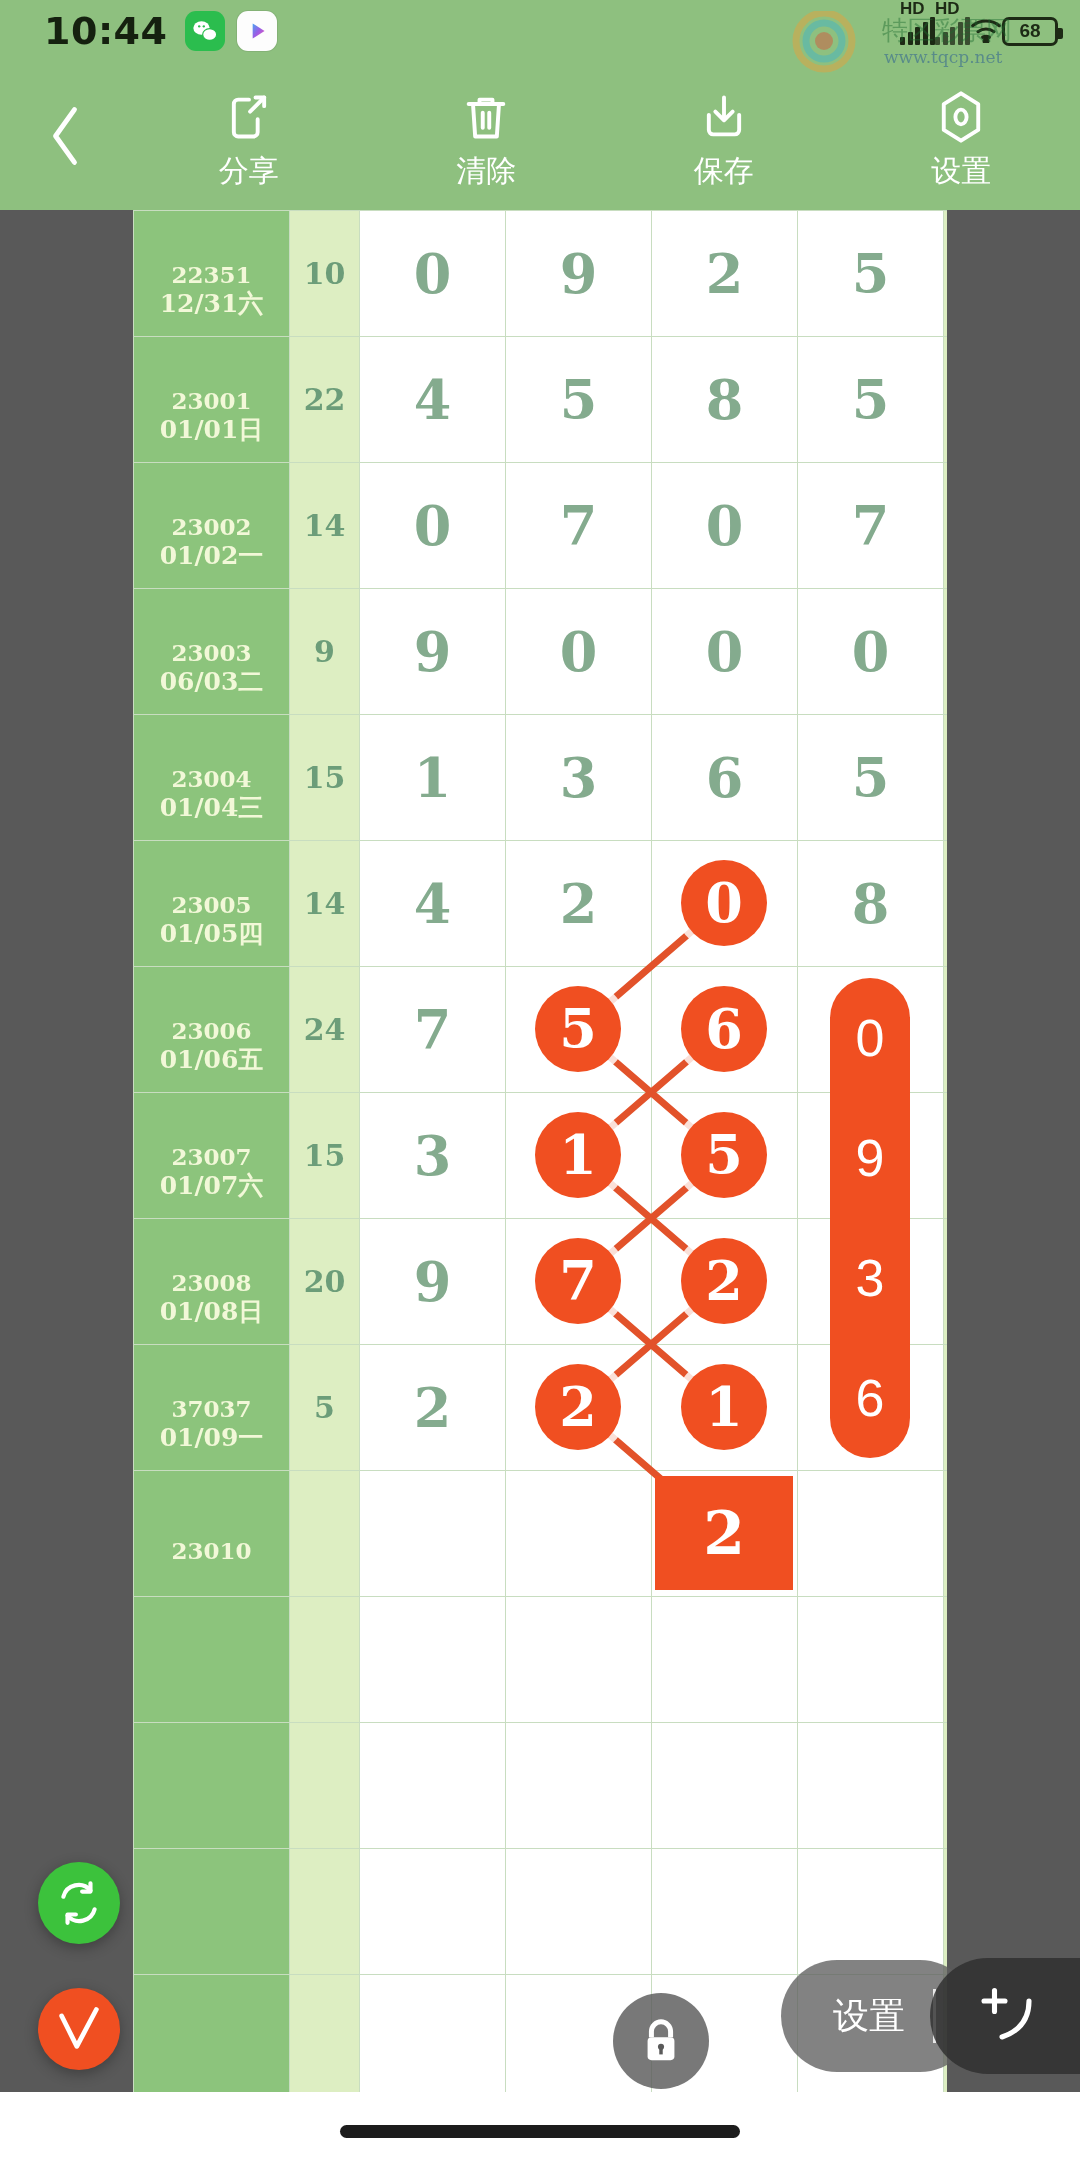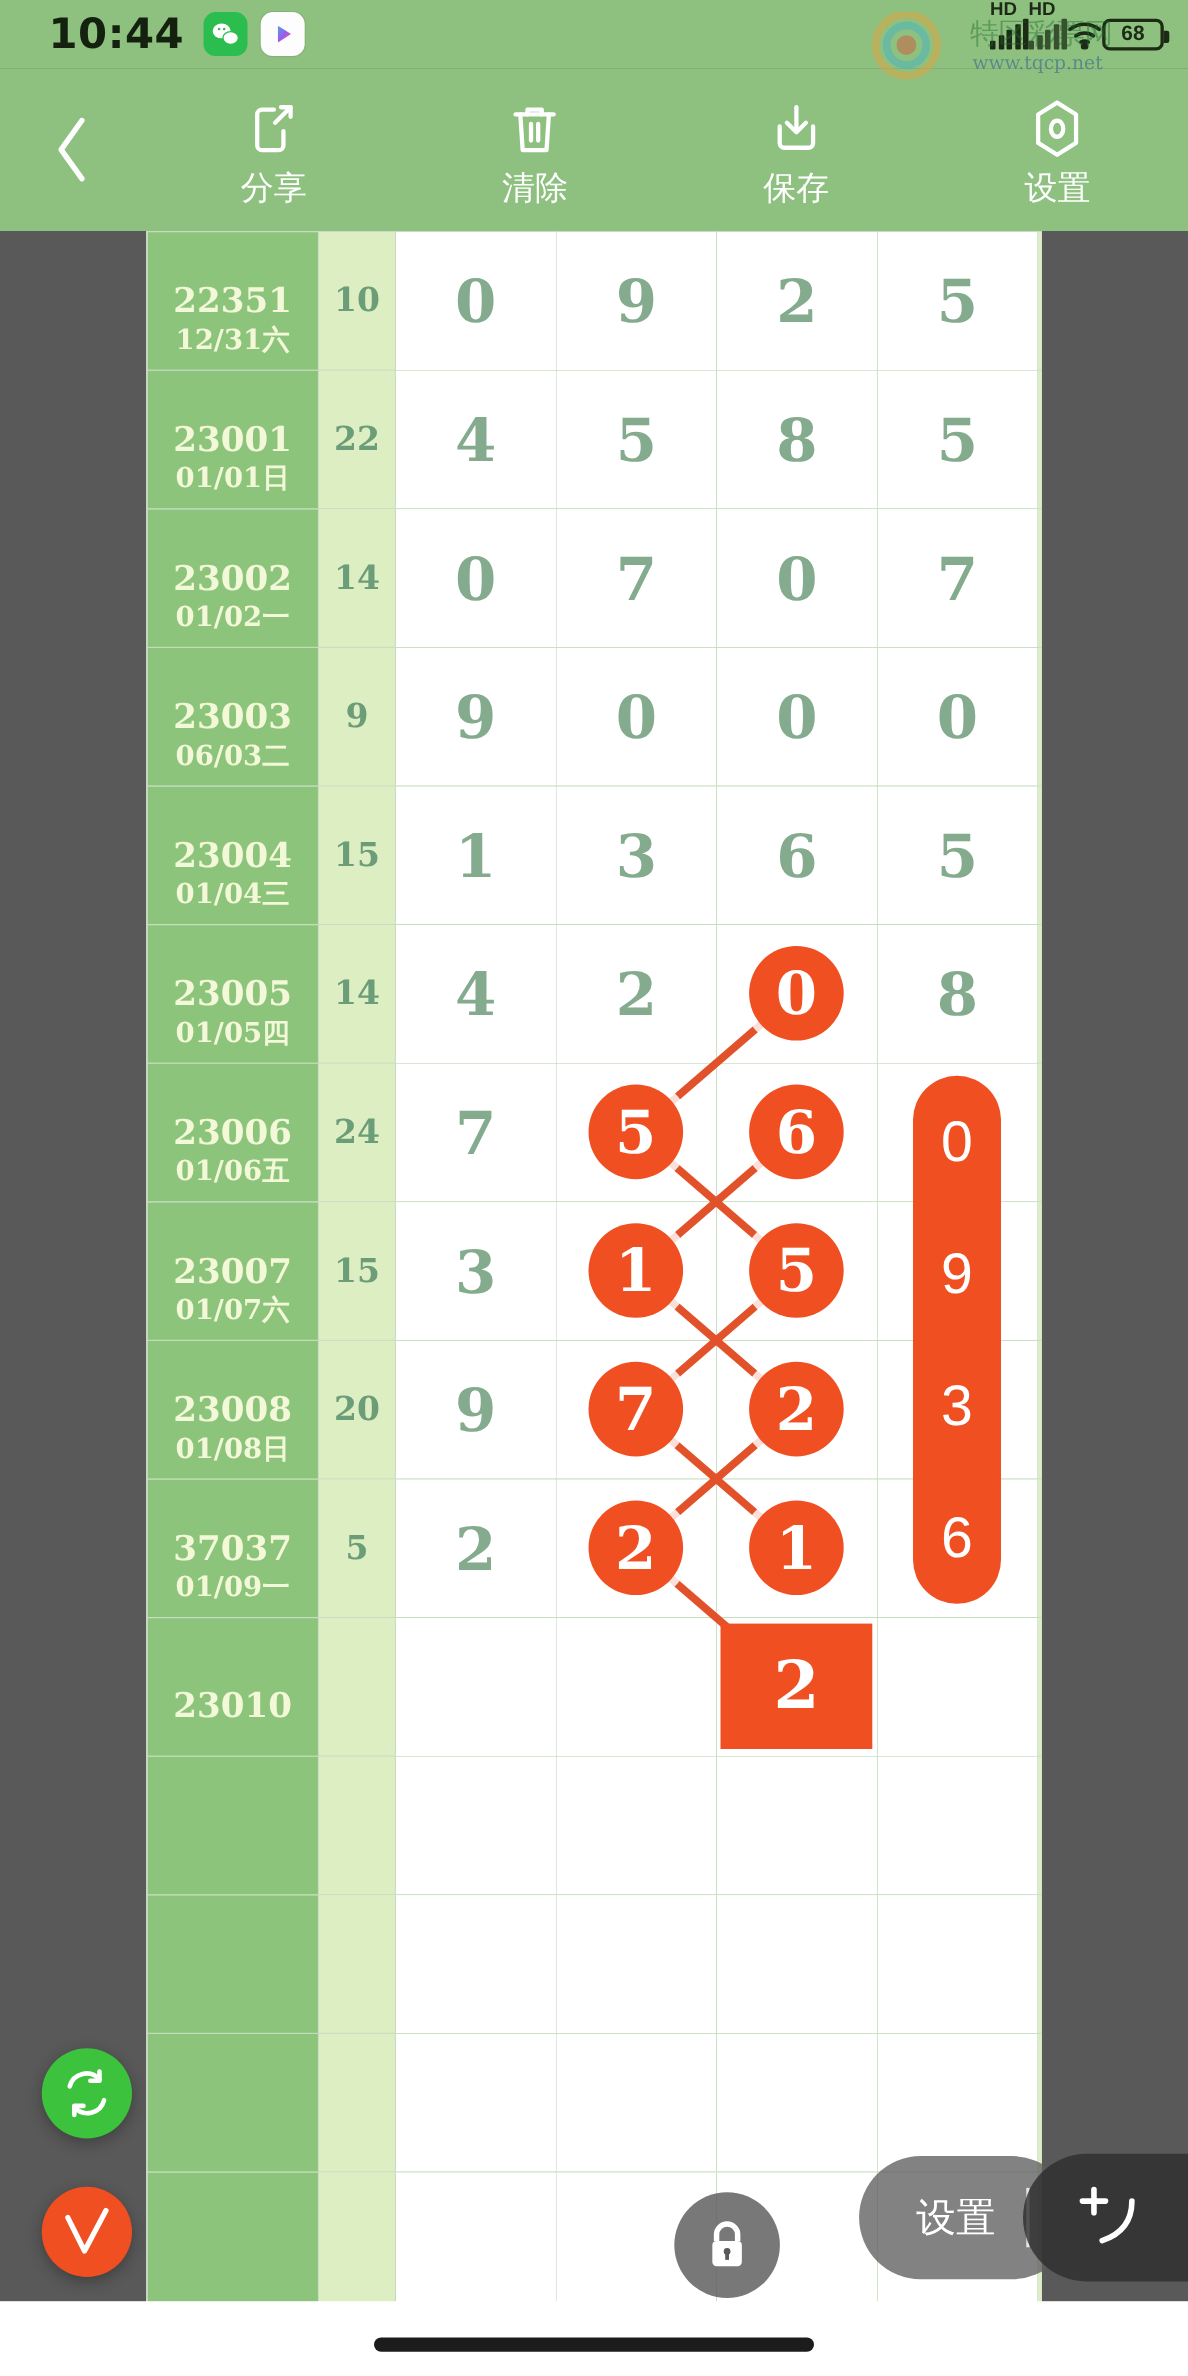--- a/index.html
+++ b/index.html
@@ -21,21 +21,21 @@
     font-family: "DejaVu Sans", sans-serif;
     font-size: 38px; font-weight: 700; color: #15210f; letter-spacing: 0.5px;
     margin-left: 22px;
   }
   .status-icons-left { display: flex; align-items: center; gap: 12px; margin-left: 18px; }
   .app-badge { width: 40px; height: 40px; border-radius: 11px; display:flex; align-items:center; justify-content:center; }
   .badge-wechat { background: #2bbd4e; }
   .badge-wechat svg { width: 28px; height: 28px; }
   .badge-video { background: #fdfdfd; box-shadow: 0 0 0 1px rgba(0,0,0,.07); }
   .badge-video svg { width: 26px; height: 26px; }
-  .status-right { margin-left: auto; display: flex; align-items: center; position: relative; }
+  .status-right { margin-left: auto; display: flex; align-items: flex-start; position: relative; }
   .hd-sig { display: flex; align-items: flex-end; position: relative; }
   .hd-label { font-size: 17px; font-weight: 700; color: #1d2a15; position: absolute; top: -18px; left: 0; }
   .bars { display: flex; align-items: flex-end; gap: 2.5px; height: 28px; }
   .bars i { width: 5px; background: #1d2a15; display: block; border-radius: 1px; }
   .bars i:nth-child(1){height:8px}.bars i:nth-child(2){height:13px}
   .bars i:nth-child(3){height:18px}.bars i:nth-child(4){height:23px}.bars i:nth-child(5){height:28px}
   .bars.dim i { background: #2c3a22; opacity:.85 }
   .wifi { width: 32px; height: 26px; }
   .batt {
     border: 3px solid #1d2a15; border-radius: 7px; width: 56px; height: 29px;
@@ -73,21 +73,21 @@
   col.c-d { width: 146px; }
   col.c-last { width: 102px; }
 
   .r-data { height: 126px; }
   .r-empty { height: 126px; }
 
   td.period {
     background: #8cc47c; color: #f2f8d8; border-color: #7eb96e;
     font-family: "DejaVu Serif", serif;
   }
-  td.period .p-no { font-size: 31px; font-weight: 700; line-height: 1.15; margin-top: 36px; }
+  td.period .p-no { font-size: 23px; font-weight: 700; line-height: 1.15; margin-top: 36px; }
   td.period .p-date { font-size: 25px; font-weight: 700; line-height: 1.3; }
   td.sum {
     background: #ddeec2; color: #6c9d79; border-color: #c4ddb8;
     font-family: "DejaVu Serif", serif; font-size: 30px; font-weight: 700;
   }
   td.digit {
     background: #ffffff; color: #84ab8e;
     font-family: "DejaVu Serif", serif; font-size: 54px; font-weight: 700;
     position: relative;
   }

